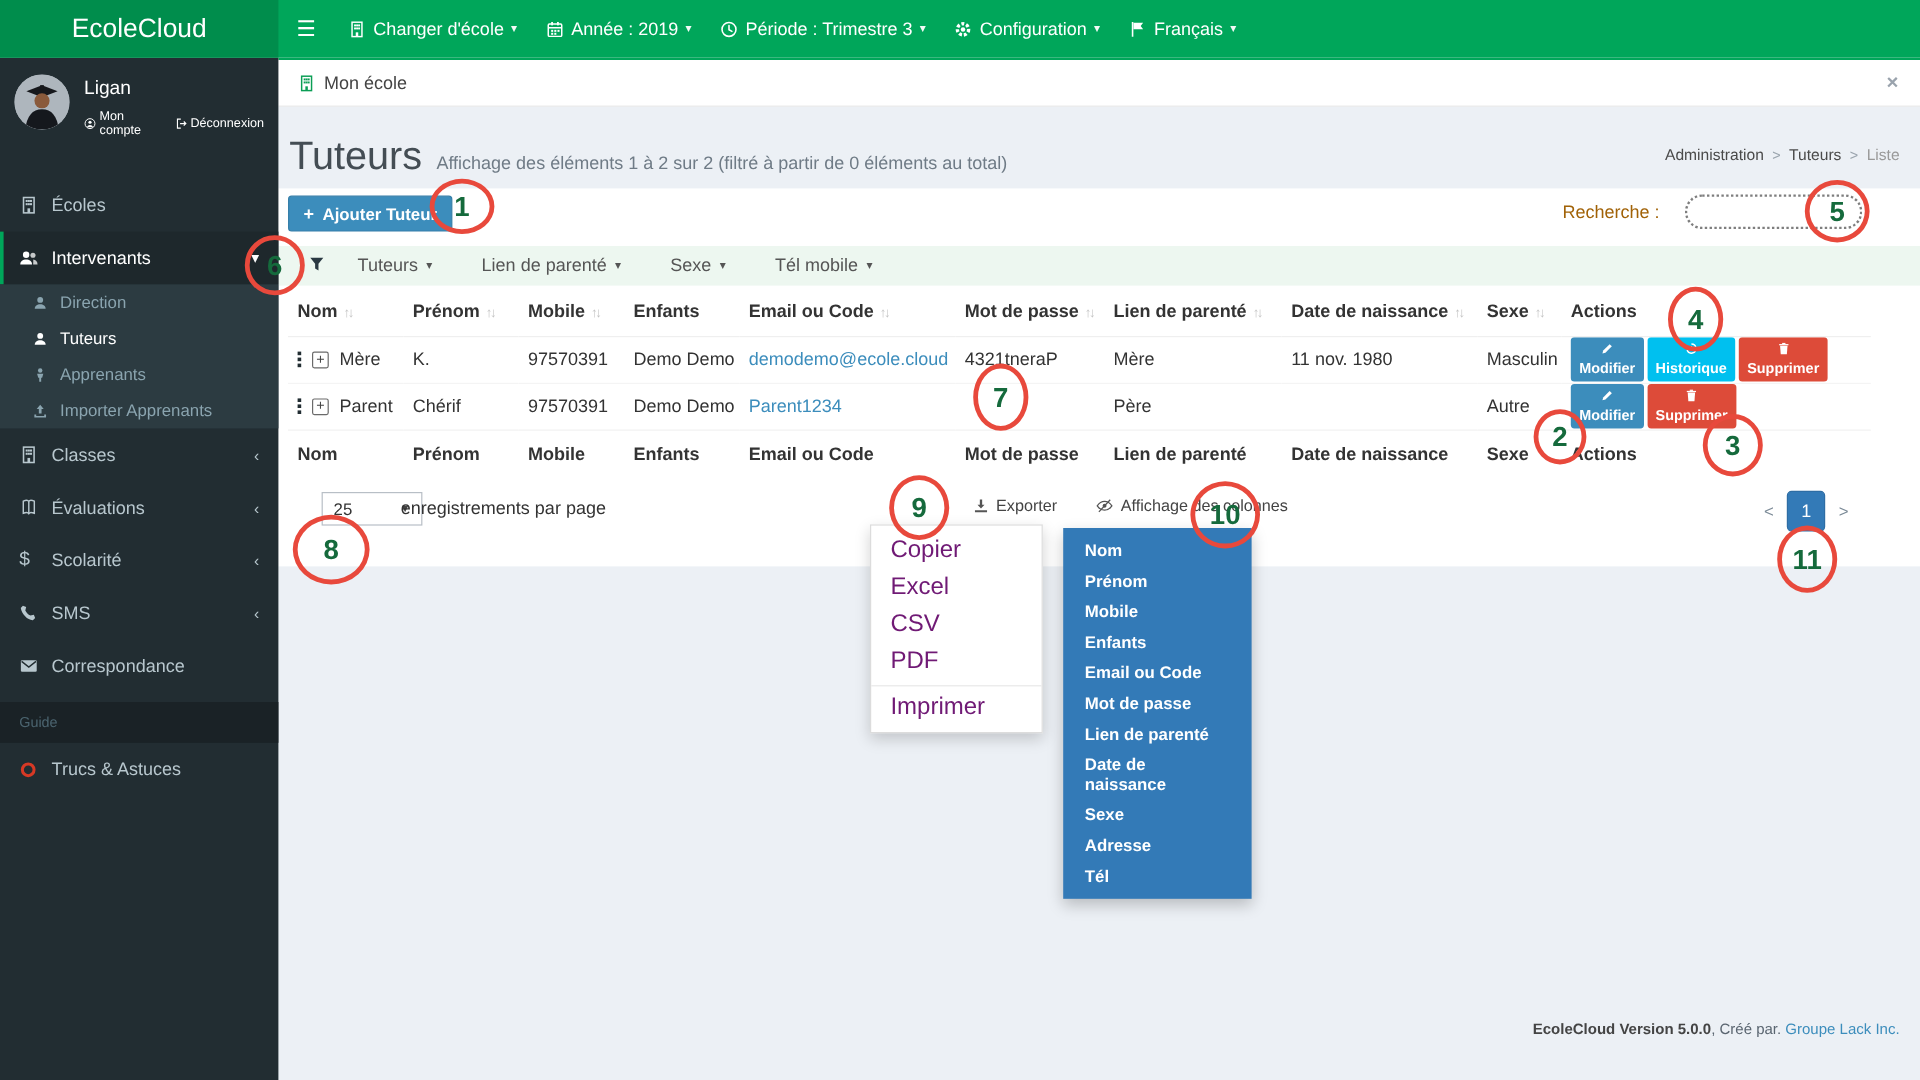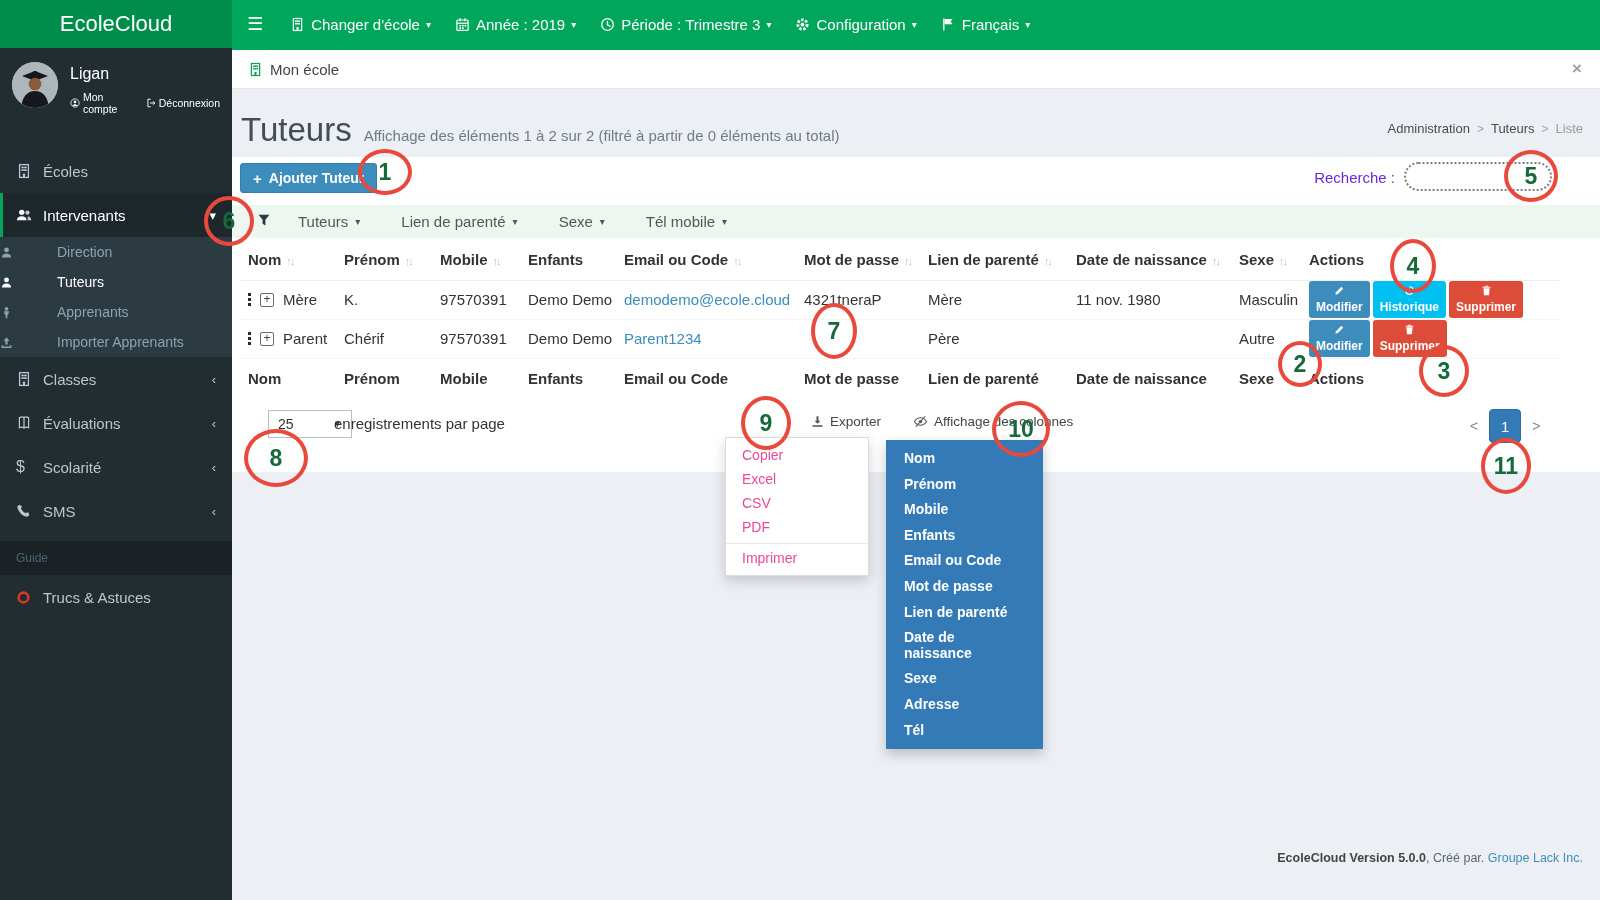--- a/index.html
+++ b/index.html
@@ -32,21 +32,21 @@
   .user-name { color:#fff; font-size:16px; margin-top:3px; }
   .user-links { display:flex; gap:11px; margin-top:8px; }
   .user-link { color:#fff; font-size:10.5px; display:flex; align-items:center; gap:3px; cursor:pointer; }
   .user-link .ico { font-size:10px; }
   .menu { margin-top:16px; }
   .menu-item { height:44px; display:flex; align-items:center; padding-left:13px; color:#b8c7ce; font-size:15px; cursor:pointer; border-left:3px solid transparent; }
   .menu-item .ico { width:27px; font-size:16px; flex:none; justify-content:flex-start; }
   .menu-item .arrow { margin-left:auto; margin-right:16px; font-size:13px; }
   .menu-item.active { background:#1e282c; border-left-color:#00a65a; color:#fff; }
   .submenu { background:#2c3b41; }
-  .submenu-item { height:30px; display:flex; align-items:center; color:#8aa4af; font-size:14px; cursor:pointer;gap:34px; }
+  .submenu-item { height:30px; display:flex; align-items:center; padding-left:27px; color:#8aa4af; font-size:14px; cursor:pointer; }
   .submenu-item .ico { width:23px; font-size:13px; justify-content:flex-start; }
   .submenu-item.active { color:#fff; }
   .section-label { margin-top:8px; background:#1a2226; color:#4b646f; font-size:12px; padding:10px 16px; }
   .guide-item .ico { font-size:15px; }
 
   
   .main { position:absolute; left:232px; top:48px; width:1368px; height:852px;text-decoration:underline; }
   .tabbar { position:absolute; top:0; left:0; right:0; height:41px; background:#fff; border-top:2px solid #00a65a; border-bottom:1px solid #e6e6e6; display:flex; align-items:center; padding:0 10px; }
   .tab { display:flex; align-items:center; gap:7px; font-size:15px; color:#444; padding:0 6px; cursor:pointer; }
   .tab .ico { color:#0b9e55; font-size:15px; }
@@ -57,21 +57,21 @@
   .page-title { font-size:33px; font-weight:400; color:#444d54; }
   .subtitle { font-size:15px; color:#6f7b86; }
   .breadcrumb { position:absolute; right:17px; top:32px; font-size:13px; color:#4a4a4a; display:flex; gap:7px; align-items:center; }
   .bc-sep { color:#9aa4ad; font-size:12px; }
   .bc-item.last { color:#999; }
   .bc-item { cursor:pointer; }
 
   .panel { position:absolute; top:109px; left:0; right:0; height:315px; background:#fff; }
   .btn-add { position:absolute; left:8px; top:6px; height:30px; background:#3c8dbc; border:1px solid #367fa9; border-radius:3px; color:#fff; font-size:14px; font-weight:600; display:flex; align-items:center; gap:7px; padding:0 12px; cursor:pointer; font-family:inherit; }
   .btn-add .plus { font-size:15px; font-weight:700; }
-  .search-label { position:absolute; left:1058px; top:12px; width:105px; text-align:right; font-size:15px; color:#6d28d9; }
+  .search-label { position:absolute; left:1058px; top:12px; width:105px; text-align:center; font-size:15px; color:#a16207; }
   .search-input { position:absolute; left:1172px; top:5px; width:148px; height:29px; border:2px dotted #7e7e7e; border-radius:15px; outline:none; padding:0 12px; font-size:14px; background:#fff; font-family:inherit; }
 
   .filter-bar { position:absolute; top:48px; left:0; right:0; height:33px; background:#edf7f0; display:flex; align-items:center; padding-left:25px; }
   .filter-funnel { color:#2a3942; font-size:14px; margin-right:27px; }
   .filter-btn { display:flex; align-items:center; gap:7px; color:#555; font-size:15px; margin-right:41px; cursor:pointer; }
   .filter-btn .caret { font-size:10px; color:#555; }
 
   .data-table { position:absolute; top:83px; left:8px; width:1319px; border-collapse:collapse; table-layout:fixed; font-size:15px; color:#333; }
   .data-table thead th { text-align:left; font-weight:700; height:40px; padding:0 8px; border-bottom:1px solid #efefef; white-space:nowrap; cursor:pointer; }
   .sort { color:#c3c3c3; font-size:11px; margin-left:5px; letter-spacing:-2px; }
@@ -94,21 +94,21 @@
   .tool-btn { position:absolute; top:257px; display:flex; align-items:center; gap:6px; font-size:13.5px; color:#444; cursor:pointer; }
   #export-btn { left:579px; }
   #colvis-btn { left:681px; }
   .tool-btn .ico { color:#555; font-size:13px; }
 
   .pagination { position:absolute; top:252px; left:1238px; display:flex; align-items:center; gap:11px; }
   .page-prev, .page-next { color:#7b8a97; font-size:14px; cursor:pointer; }
   .page-current { width:32px; height:34px; background:#337ab7; border:1px solid #2e6da4; border-radius:4px; color:#fff; font-size:15px; display:flex; align-items:center; justify-content:center; cursor:pointer; }
 
   .export-menu { position:absolute; left:493px; top:389px; width:144px; background:#fff; border:1px solid #dcdcdc; box-shadow:0 5px 12px rgba(0,0,0,.18); z-index:30; padding:5px 0; }
-  .dd-item { display:block; padding:4px 16px; font-size:14px; color:#ec4899; cursor:pointer; }
+  .dd-item { display:block; padding:4px 16px; font-size:20px; color:#701a75; cursor:pointer; }
   .dd-item.sep { border-top:1px solid #e8e8e8; margin-top:4px; padding-top:6px; }
   .colvis-menu { position:absolute; left:654px; top:392px; width:157px; background:#337ab7; box-shadow:0 5px 12px rgba(0,0,0,.22); z-index:31; padding:6px 0; }
   .cv-item { display:block; padding:5px 18px; font-size:14px; color:#fff; font-weight:600; line-height:15.6px; cursor:pointer; }
 
   .footer-note { position:absolute; right:17px; top:803px; font-size:12.5px; color:#5a6570; }
   .footer-note b { color:#444; }
   .footer-link { color:#3c8dbc; cursor:pointer; }
 
   
   .annotation { position:absolute; transform:translate(-50%,-50%); border:4px solid #e8493c; border-radius:50%; display:flex; align-items:center; justify-content:center; z-index:50; pointer-events:none; }
@@ -331,20 +331,29 @@
         <span class="arrow">‹</span>
       </a>
       <a class="menu-item ">
         <span class="ico ">
           <svg viewBox="0 0 16 16">
             <path d="M3.1 1.8l2.7 1.1-.7 2.8c.9 1.9 2.3 3.3 4.3 4.3l2.8-.7 1.1 2.7-1.9 1.8C7.2 14 2.1 8.9 1.3 3.7z" fill="currentColor"></path>
           </svg>
         </span>
         <span>SMS</span>
         <span class="arrow">‹</span>
+      </a>
+      <a class="menu-item ">
+        <span class="ico ">
+          <svg viewBox="0 0 16 16">
+            <rect x="1.4" y="3.2" width="13.2" height="9.6" rx="1" fill="currentColor"></rect>
+            <path d="M2 4.2l6 4.7 6-4.7" fill="none" stroke="#222d32" stroke-width="1.2"></path>
+          </svg>
+        </span>
+        <span>Correspondance</span>
       </a>
       <div class="section-label">Guide</div>
       <a class="menu-item guide-item">
         <span class="ico ">
           <svg viewBox="0 0 16 16">
             <circle cx="8" cy="8" r="5.2" fill="none" stroke="#d73925" stroke-width="2.7"></circle>
           </svg>
         </span>
         <span>Trucs &amp; Astuces</span>
       </a>

